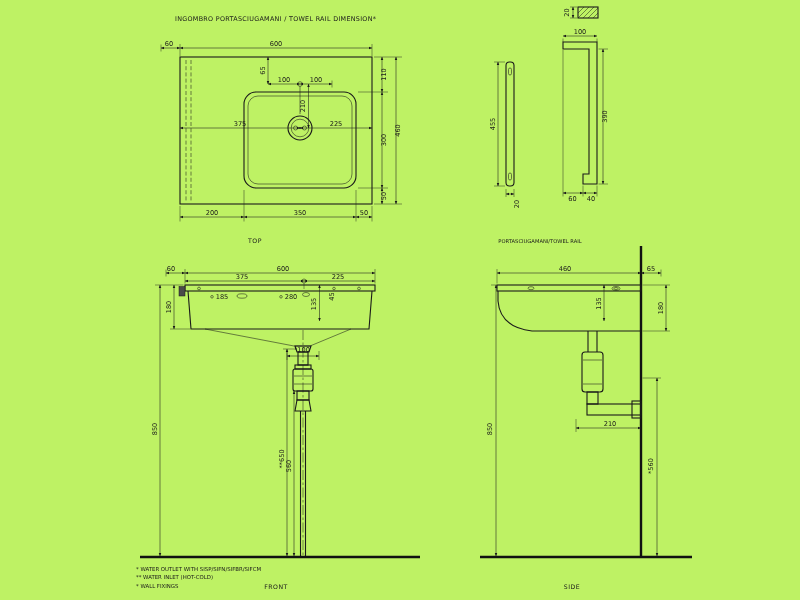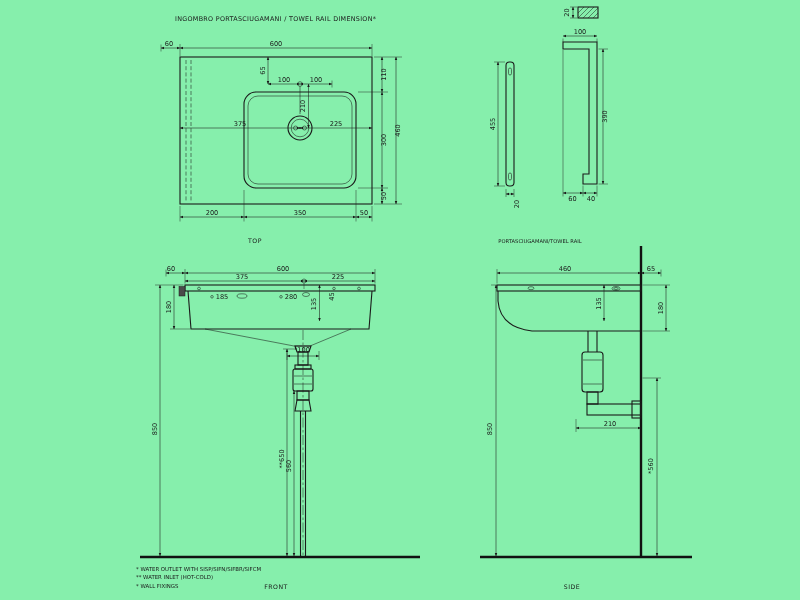--- a/index.html
+++ b/index.html
@@ -1,16 +1,16 @@
 <!DOCTYPE html>
 <html><head>
 <meta charset="utf-8">
 <style>
   html,body{margin:0;padding:0;background:#fff;}
-  .sheet{width:800px;height:600px;background:#86efac;position:relative;overflow:hidden;font-family:"DejaVu Sans",sans-serif;}
+  .sheet{width:800px;height:600px;background:#bef264;position:relative;overflow:hidden;font-family:"DejaVu Sans",sans-serif;}
   svg{display:block;}
   .ln{stroke:#1a1a1a;stroke-width:1.1;fill:none;}
   .thin{stroke:#1a1a1a;stroke-width:.55;fill:none;}
   .dim{stroke:#1a1a1a;stroke-width:.55;fill:none;}
   .ext{stroke:#1a1a1a;stroke-width:.45;fill:none;}
   .dash{stroke:#1a1a1a;stroke-width:.55;fill:none;stroke-dasharray:4 2.2;}
   .cl{stroke:#1a1a1a;stroke-width:.5;fill:none;stroke-dasharray:10 2.5 2.5 2.5;}
   .thick{stroke:#111;stroke-width:2.4;fill:none;}
   text{fill:#1a1a1a;font-family:"DejaVu Sans",sans-serif;}
   .t7{font-size:6.6px;text-anchor:middle;}

